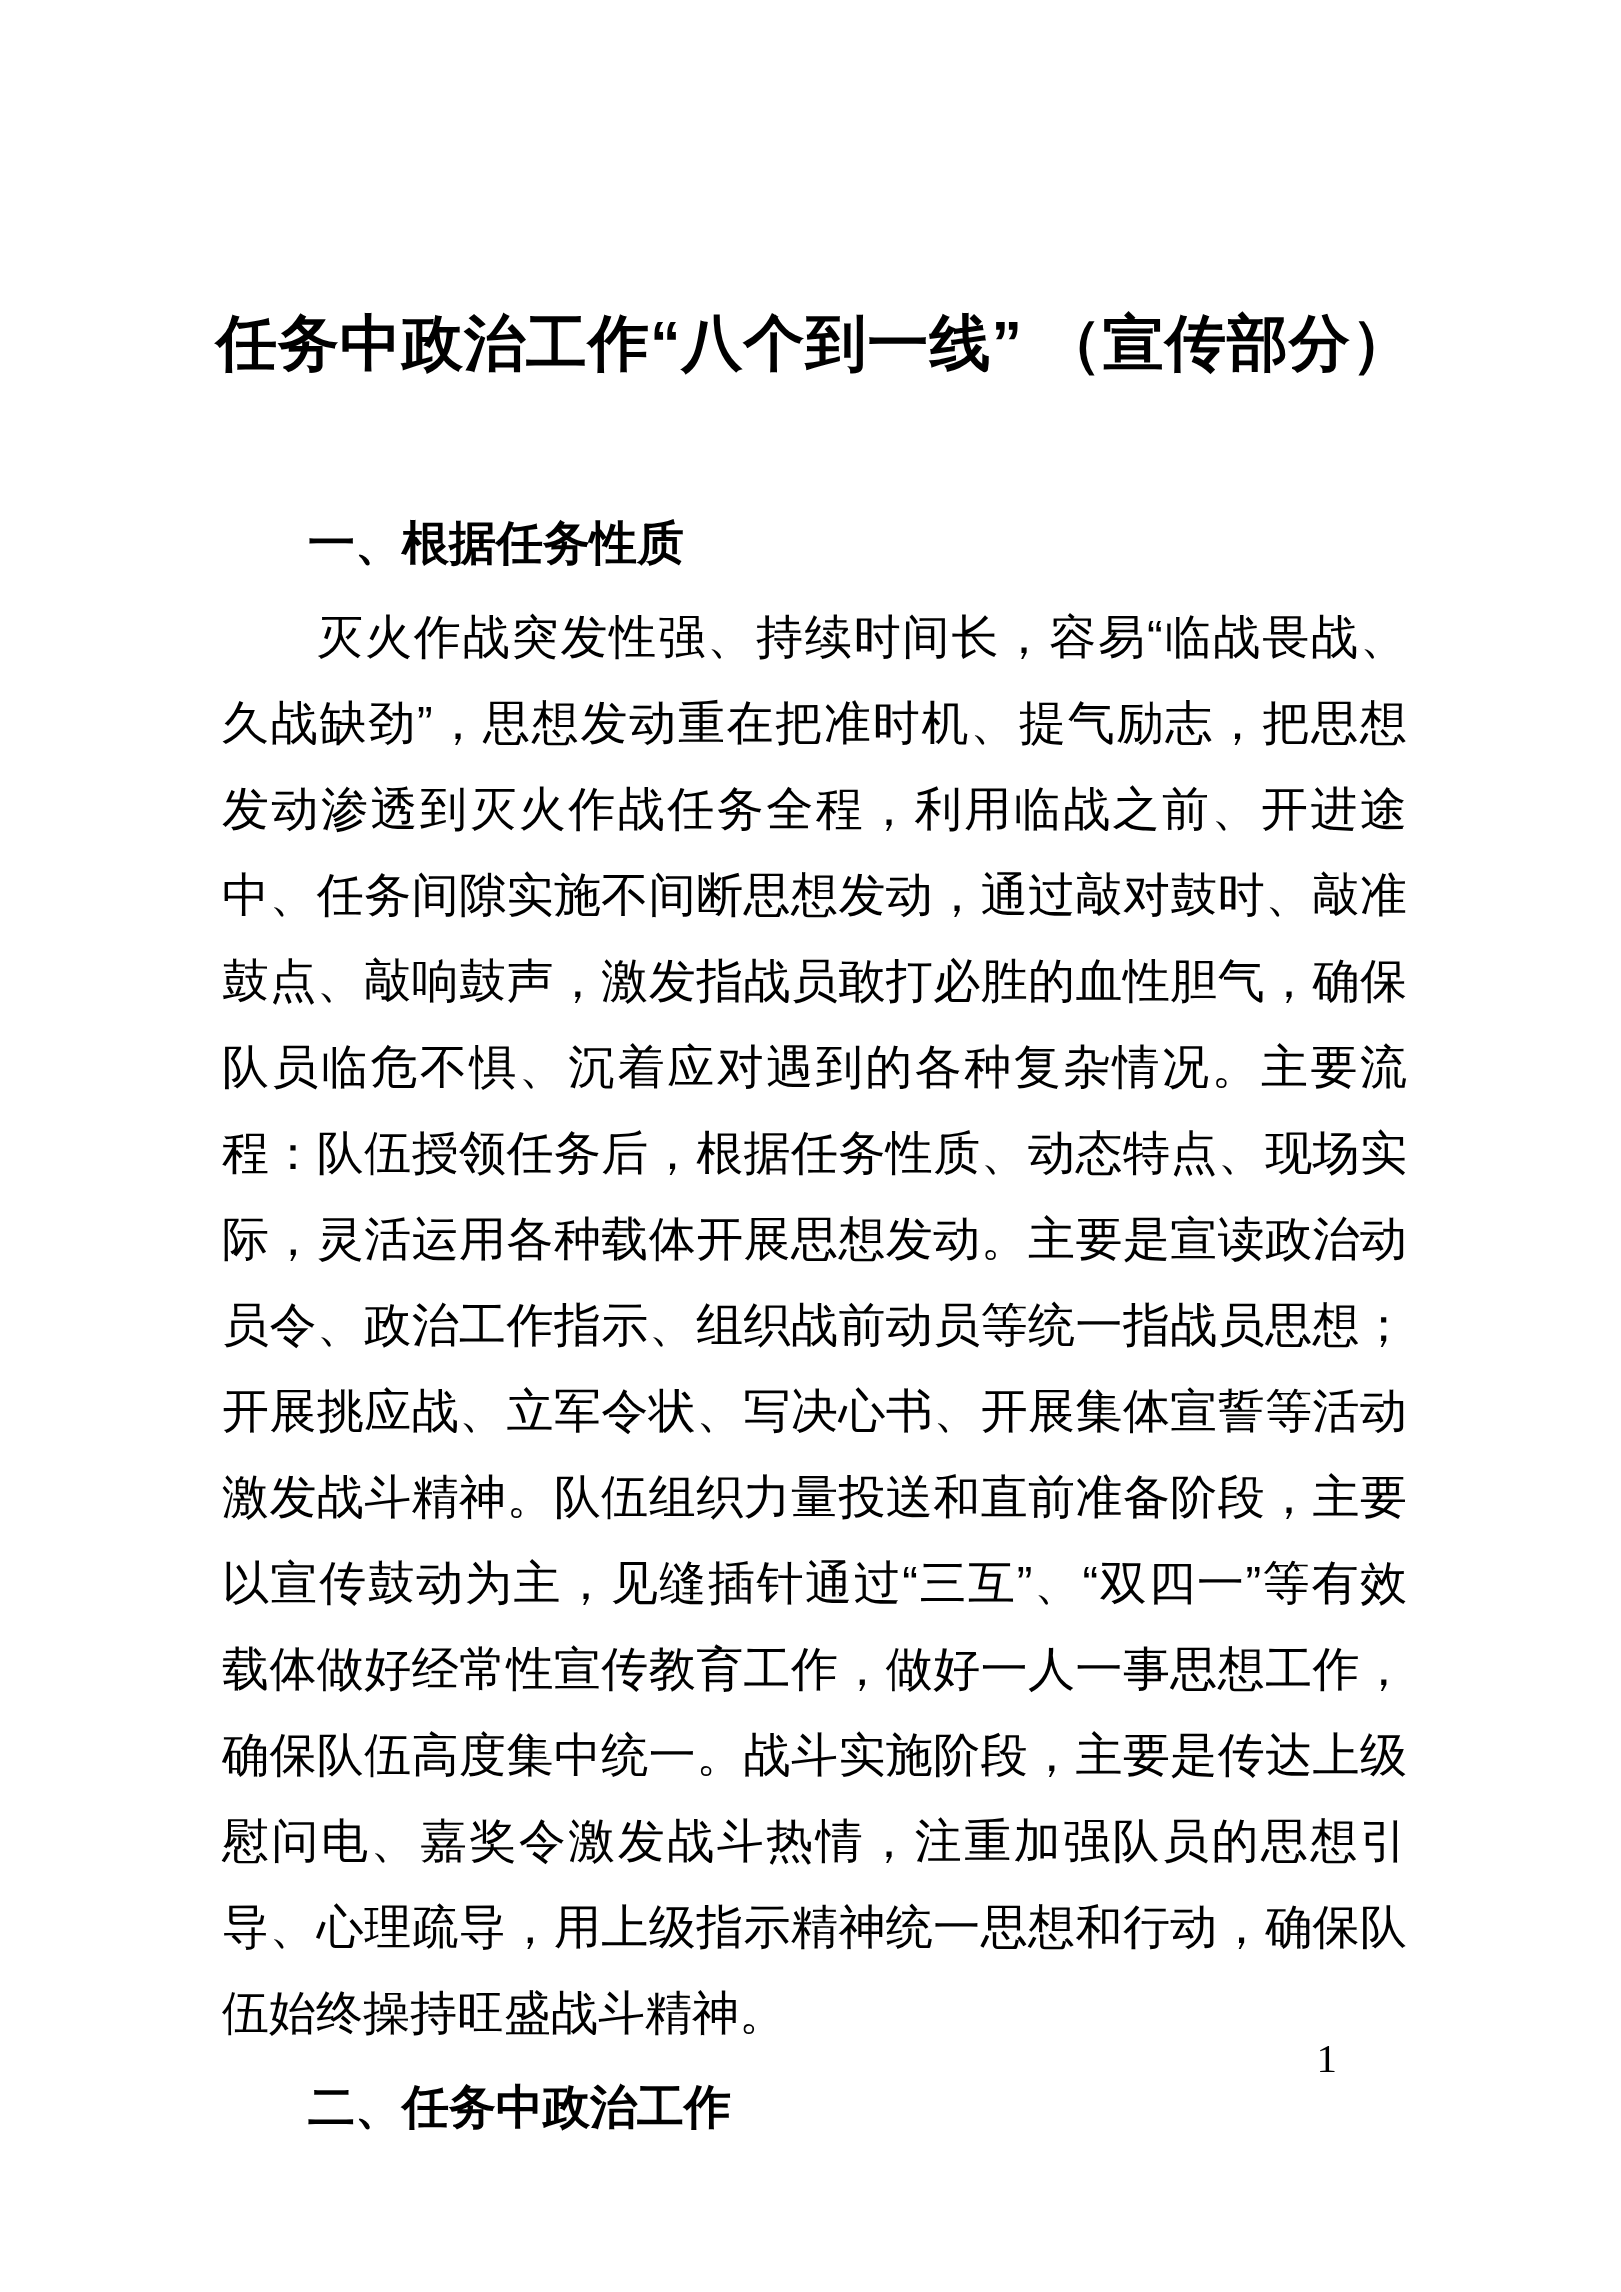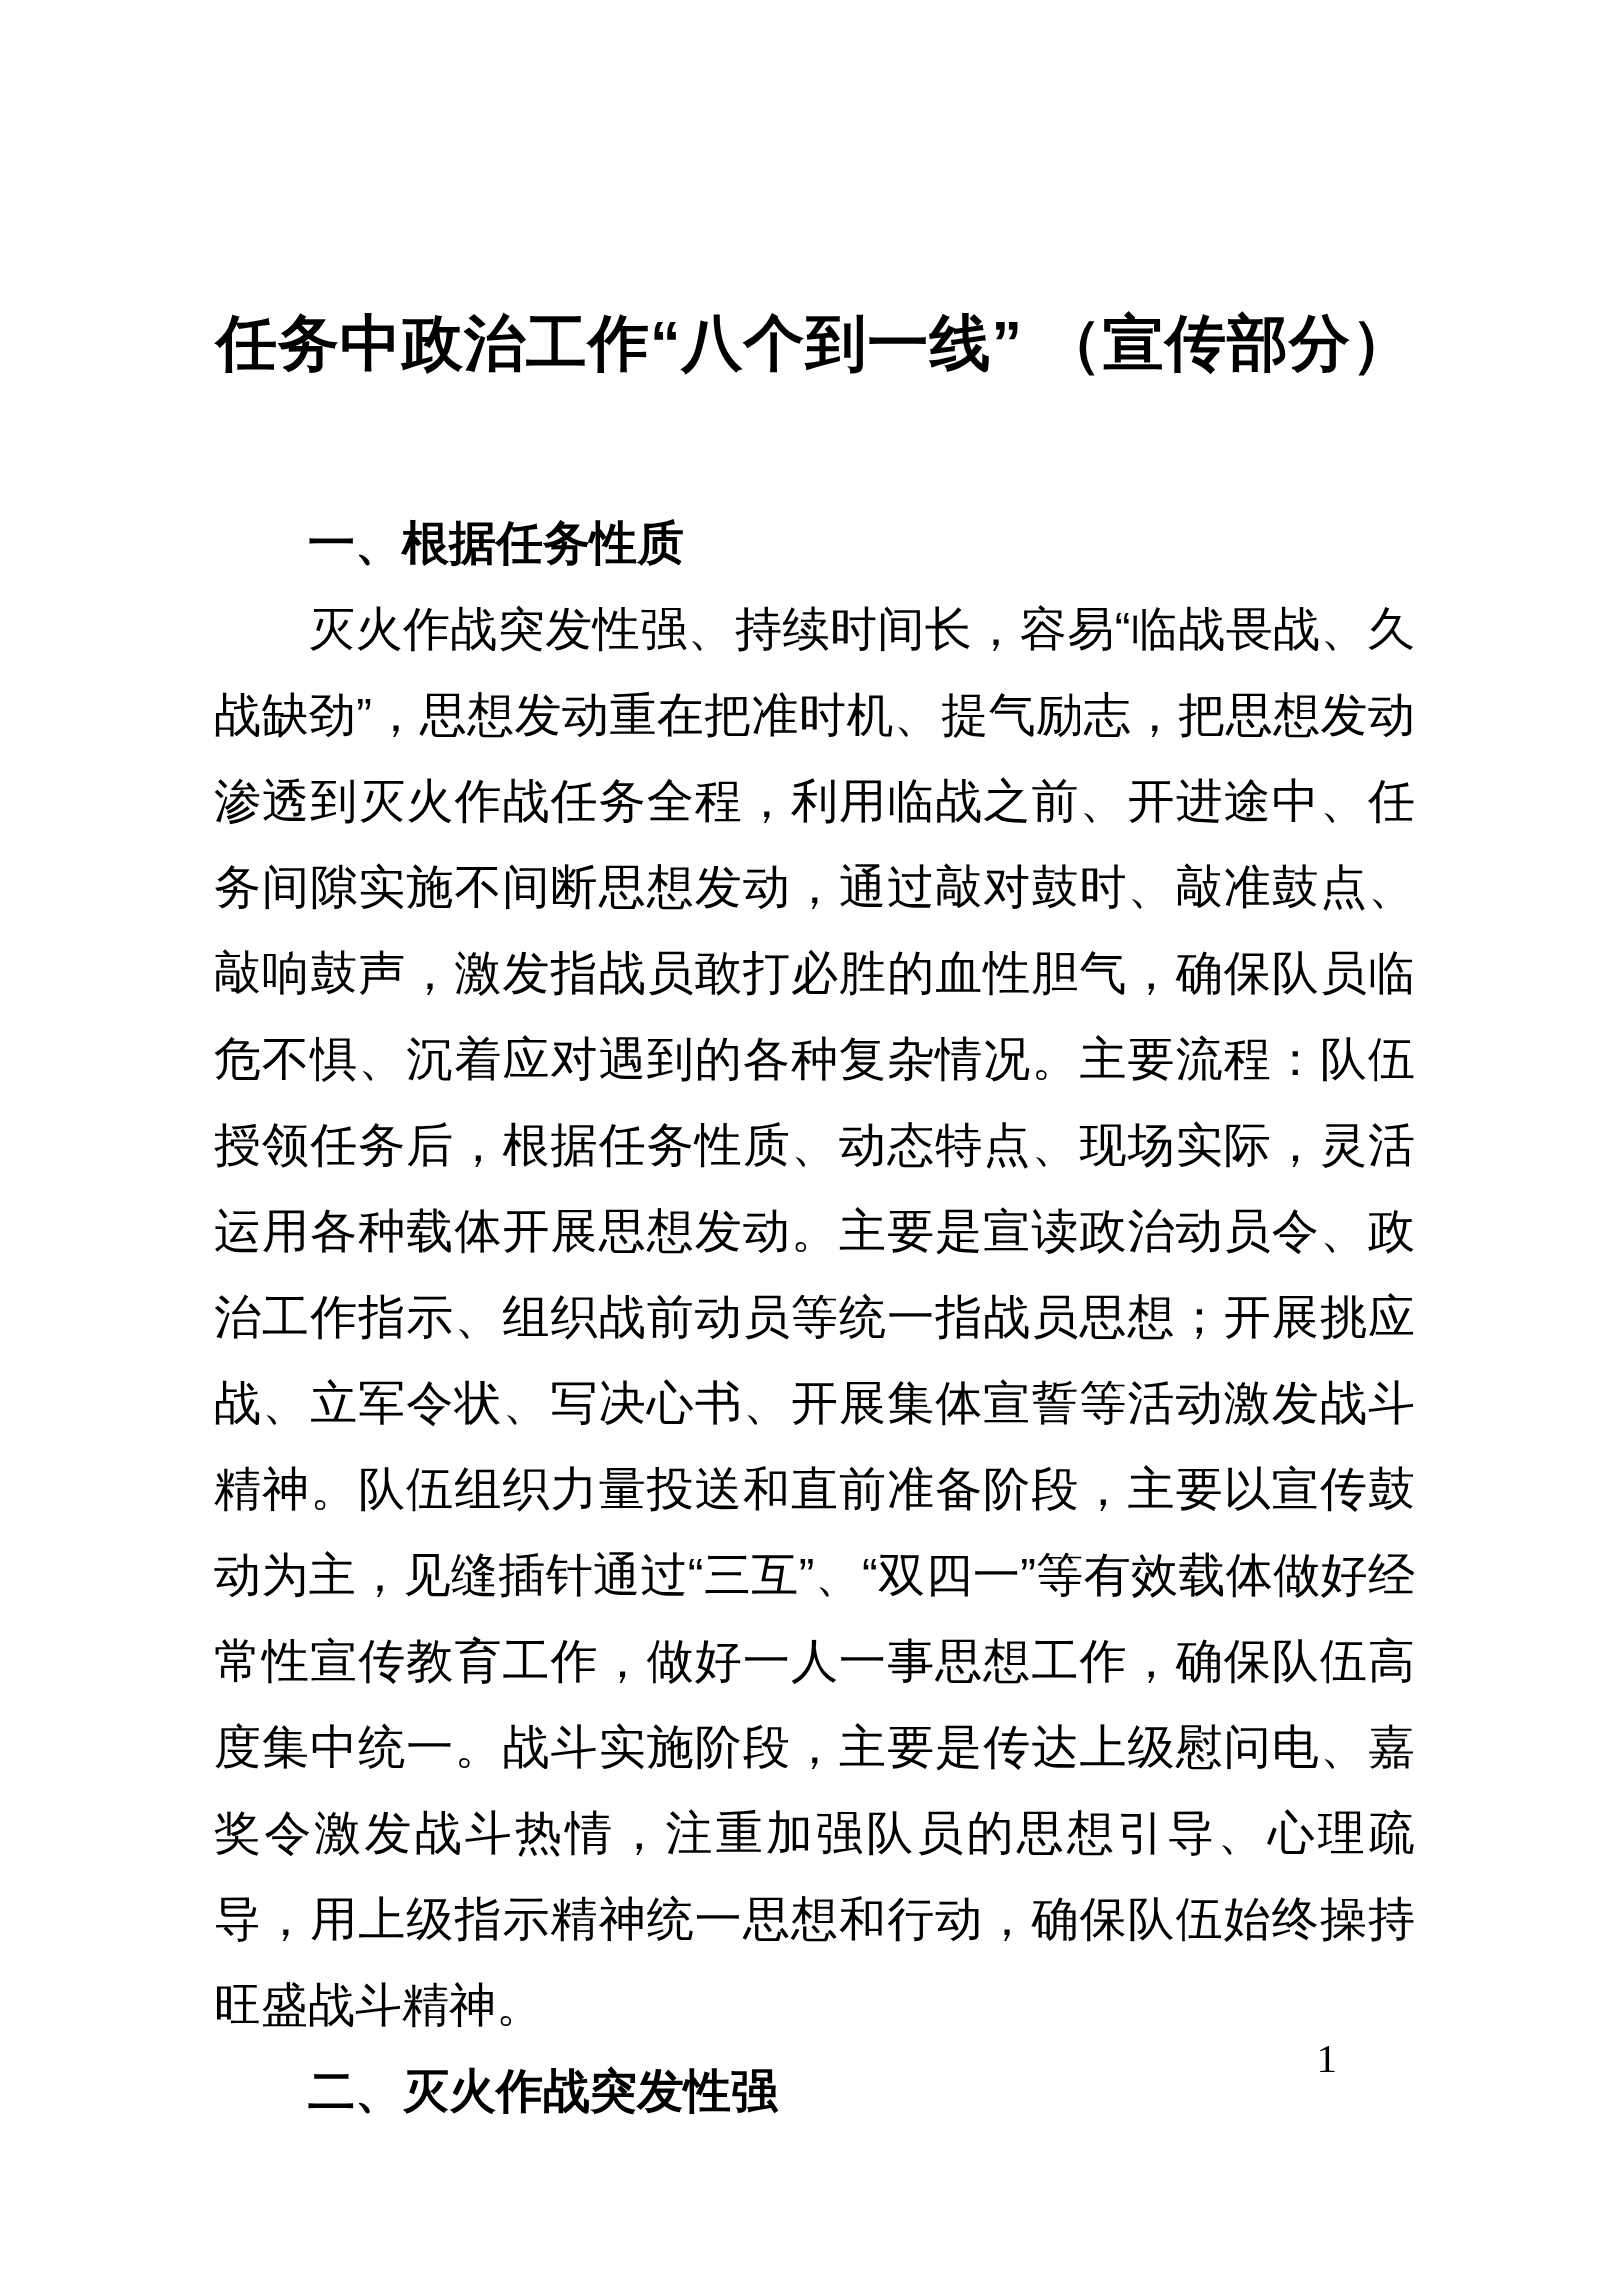--- a/index.html
+++ b/index.html
@@ -30,21 +30,21 @@
     font-size: 47px;
     line-height: 86px;
     text-align: justify;
   }
   .heading {
     margin: 0;
     text-indent: 2em;
     font-weight: 700;
   }
   .para {
-    margin: 0;
+    margin: 8px;
     text-indent: 2em;
     font-weight: 500;
   }
   .page-number {
     position: absolute;
     right: 284px;
     bottom: 83px;
     font-family: "Liberation Serif", "DejaVu Serif", serif;
     font-size: 41px;
     color: #000000;
@@ -54,18 +54,18 @@
 <body>
 
 <div class="page">
   <h1 class="title">任务中政治工作“八个到一线” （宣传部分）</h1>
 
   <div class="doc-body">
     <p class="heading">一、根据任务性质</p>
 
     <p class="para">灭火作战突发性强、持续时间长，容易“临战畏战、久战缺劲”，思想发动重在把准时机、提气励志，把思想发动渗透到灭火作战任务全程，利用临战之前、开进途中、任务间隙实施不间断思想发动，通过敲对鼓时、敲准鼓点、敲响鼓声，激发指战员敢打必胜的血性胆气，确保队员临危不惧、沉着应对遇到的各种复杂情况。主要流程：队伍授领任务后，根据任务性质、动态特点、现场实际，灵活运用各种载体开展思想发动。主要是宣读政治动员令、政治工作指示、组织战前动员等统一指战员思想；开展挑应战、立军令状、写决心书、开展集体宣誓等活动激发战斗精神。队伍组织力量投送和直前准备阶段，主要以宣传鼓动为主，见缝插针通过“三互”、“双四一”等有效载体做好经常性宣传教育工作，做好一人一事思想工作，确保队伍高度集中统一。战斗实施阶段，主要是传达上级慰问电、嘉奖令激发战斗热情，注重加强队员的思想引导、心理疏导，用上级指示精神统一思想和行动，确保队伍始终操持旺盛战斗精神。</p>
 
-    <p class="heading">二、灭火作战突发性强</p>
+    <p class="heading">二、任务中政治工作</p>
   </div>
 
   <div class="page-number">1</div>
 </div>
 
 
 </body></html>

